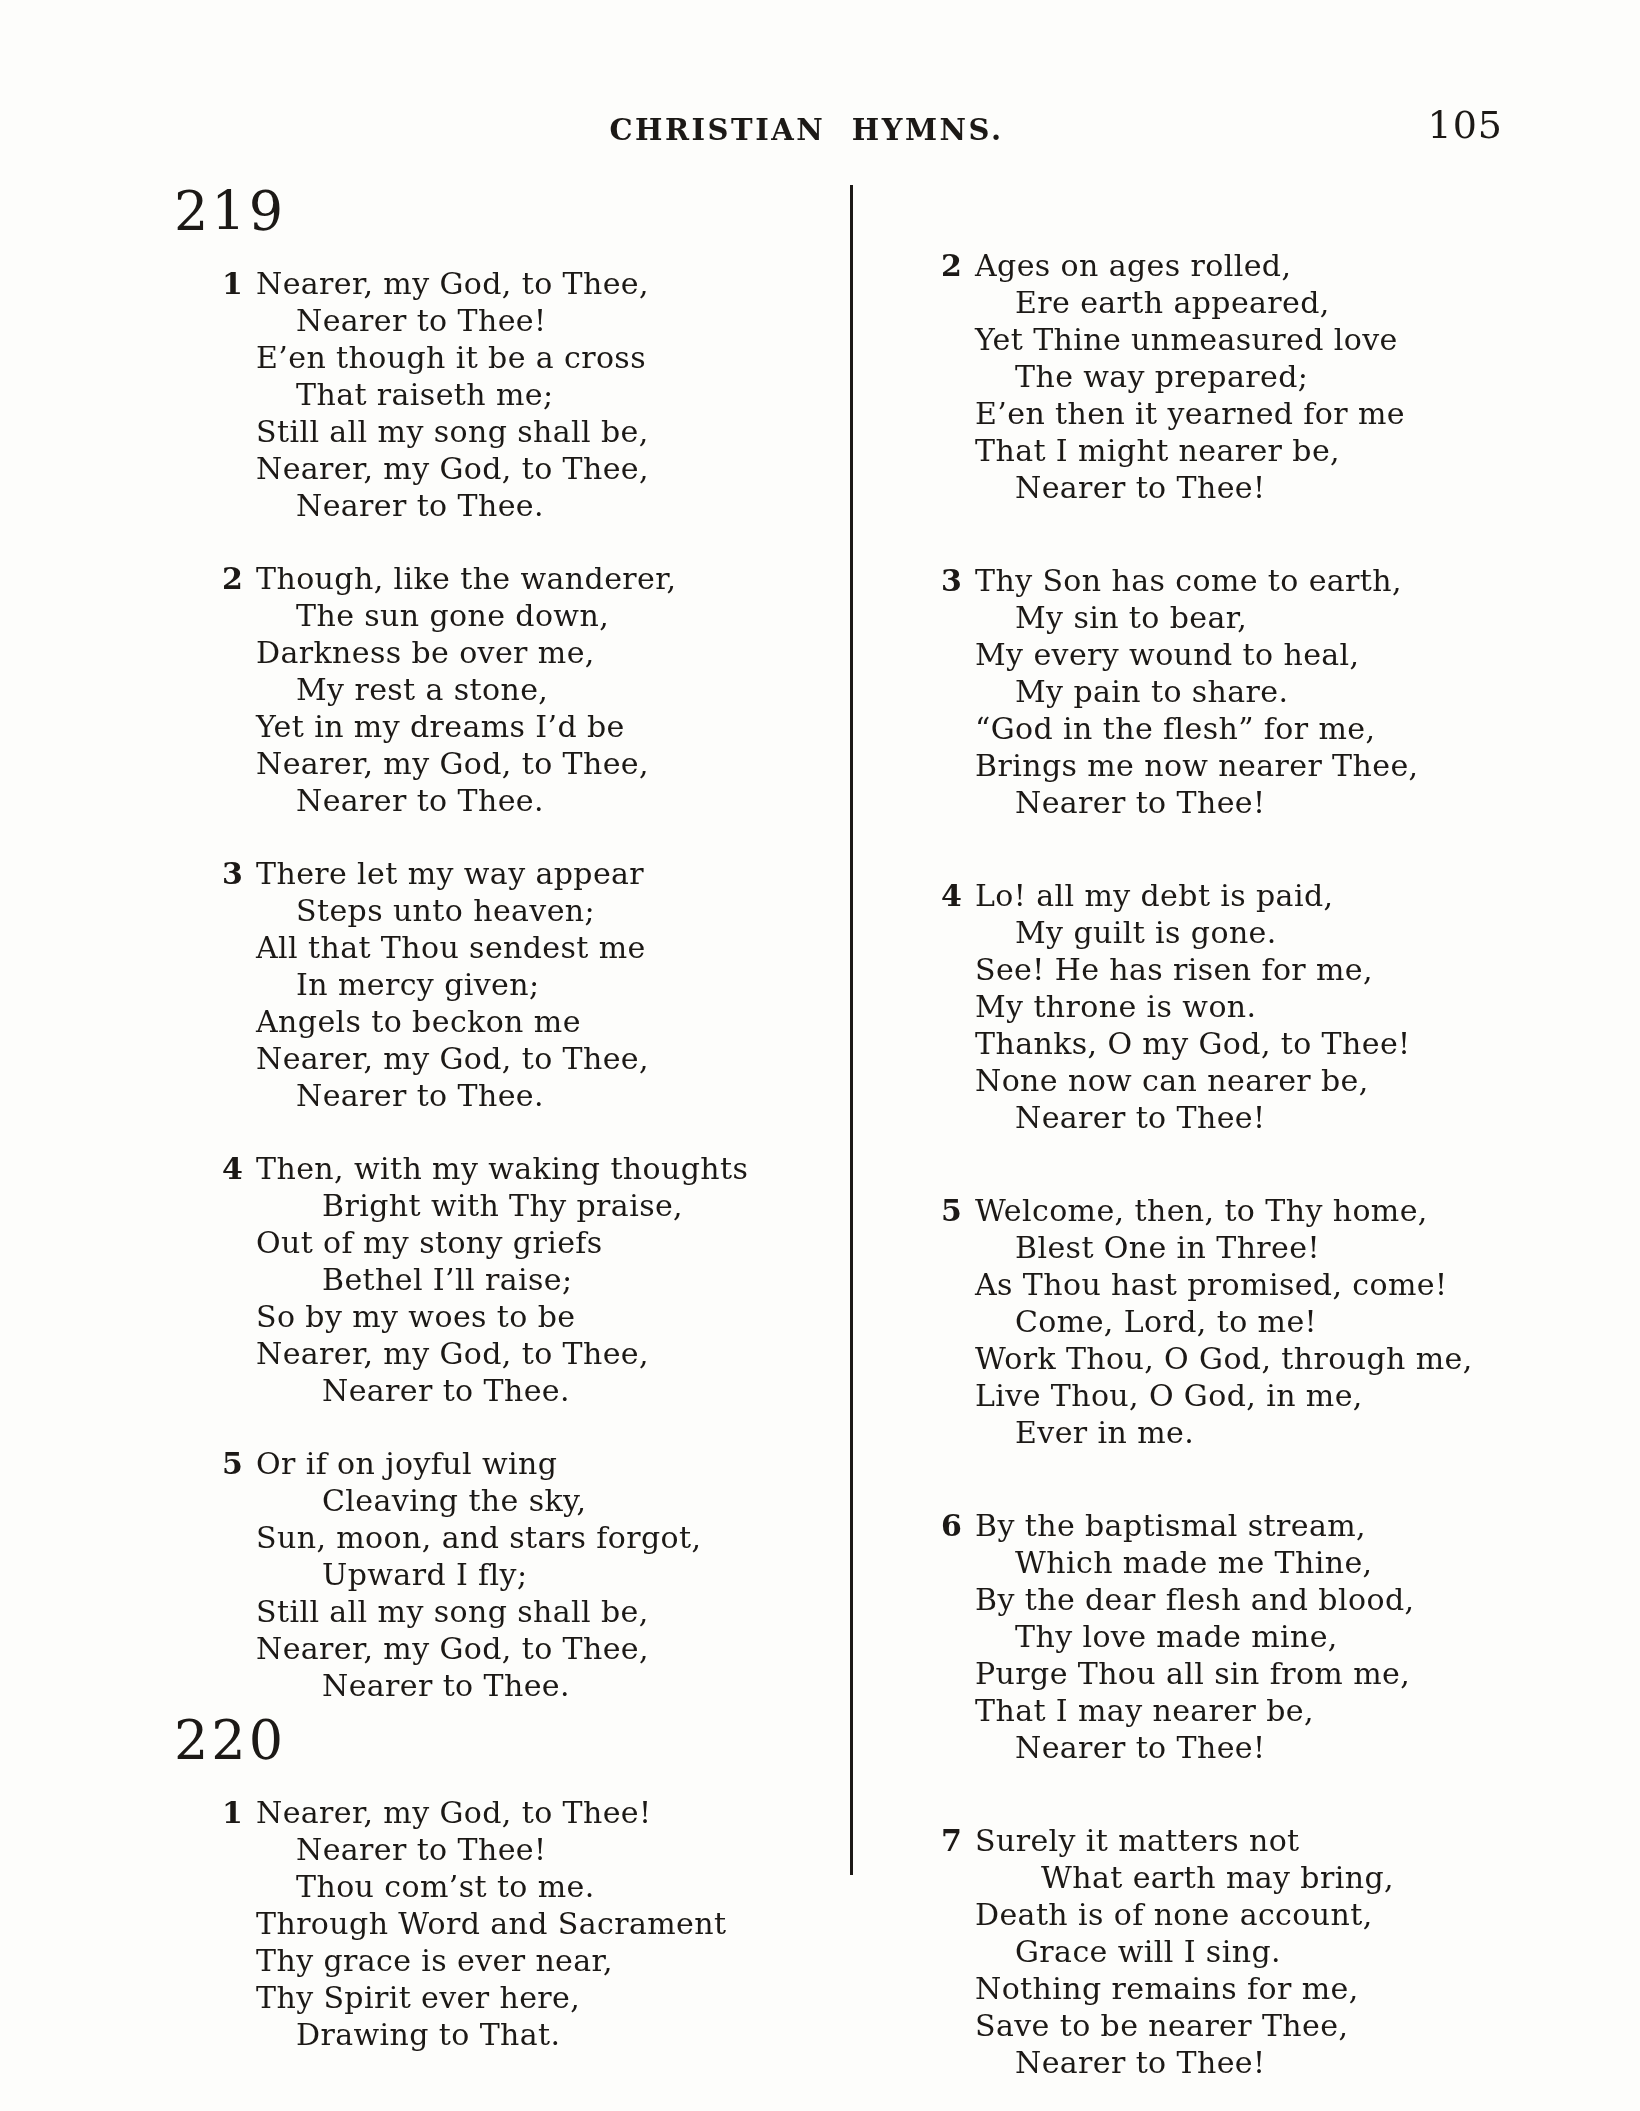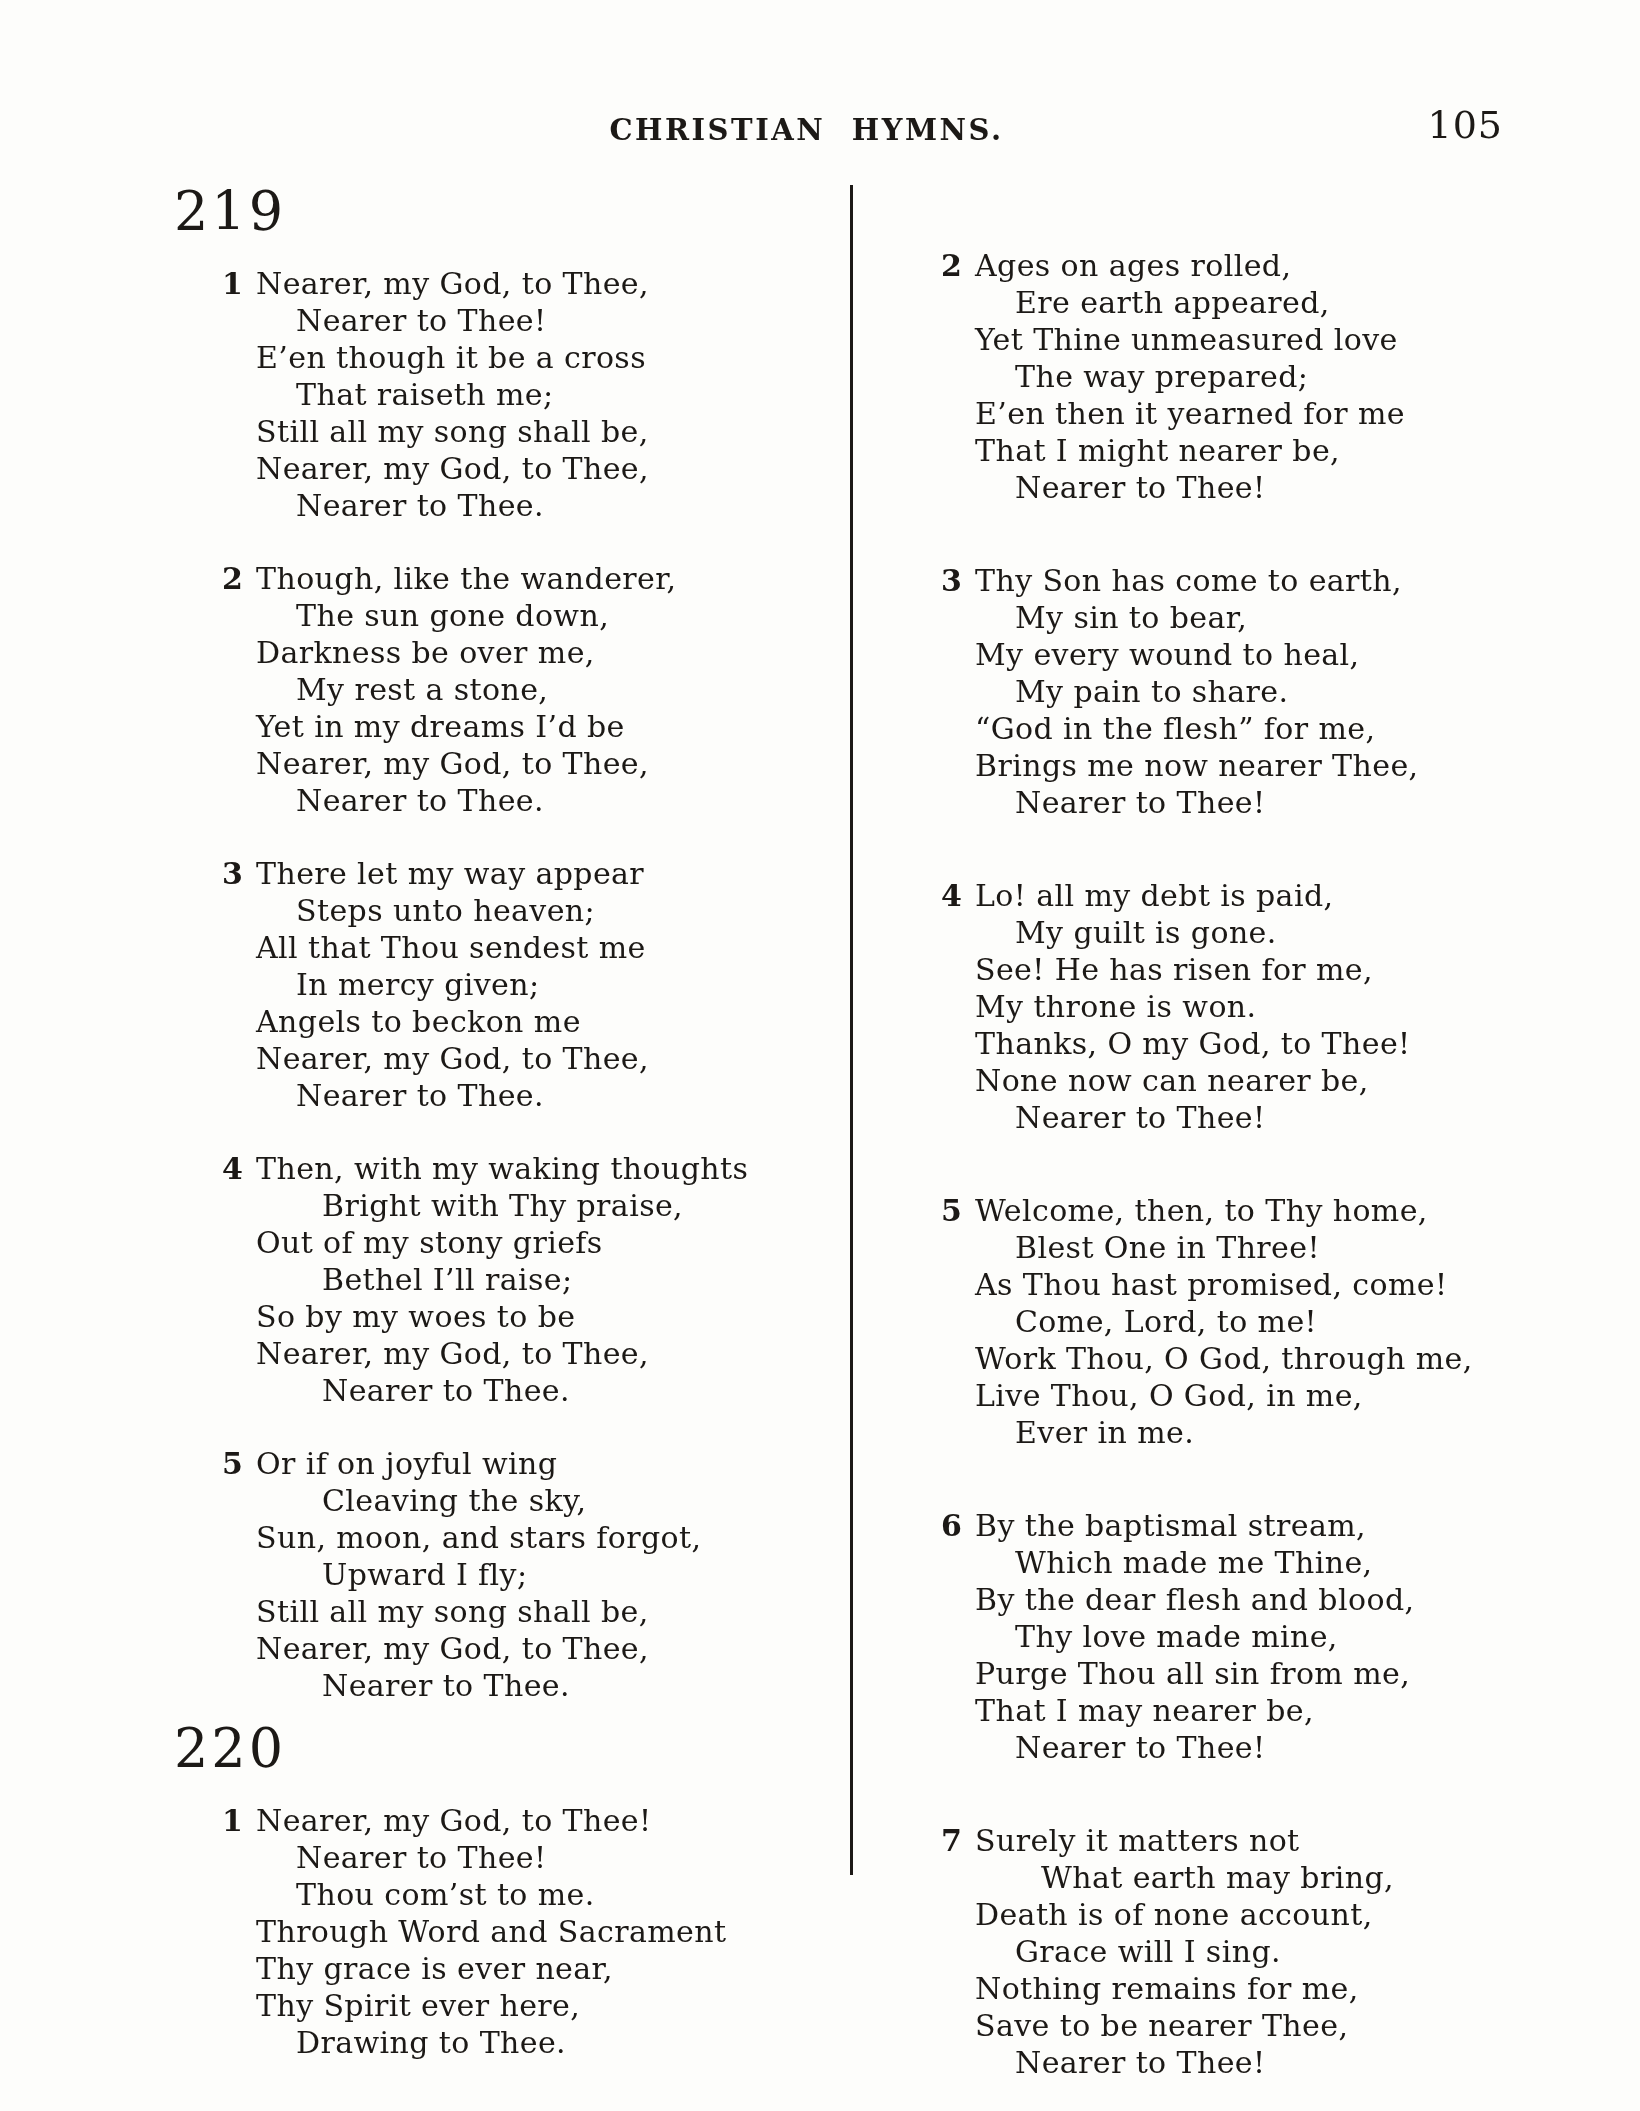--- a/index.html
+++ b/index.html
@@ -50,21 +50,21 @@
     padding-left:88px;
     padding-top:62px;
   }
   .hymn-number{
     font-size:54px;
     font-weight:normal;
     letter-spacing:3px;
     line-height:1;
     margin:0 0 26px 0;
   }
-  .hymn-number.second{ margin-top:18px; }
+  .hymn-number.second{ margin-top:10px; }
   .verse{
     display:flex;
     margin:0 0 36px 48px;
     font-size:30px;
     line-height:37px;
     letter-spacing:0.4px;
   }
   .col-right .verse{ margin-left:0; margin-bottom:56px; }
   .verse:last-child{ margin-bottom:0; }
   .verse-num{
@@ -155,21 +155,21 @@
       <div id="hymn220-verses">
           <div class="verse">
             <span class="verse-num">1</span>
             <div class="verse-lines">
               <div class="verse-line indent-0">Nearer, my God, to Thee!</div>
               <div class="verse-line indent-1">Nearer to Thee!</div>
               <div class="verse-line indent-1">Thou com’st to me.</div>
               <div class="verse-line indent-0">Through Word and Sacrament</div>
               <div class="verse-line indent-0">Thy grace is ever near,</div>
               <div class="verse-line indent-0">Thy Spirit ever here,</div>
-              <div class="verse-line indent-1">Drawing to Thee.</div>
+              <div class="verse-line indent-1">Drawing to That.</div>
             </div>
           </div>
         </div>
     </div>
 
     <div class="divider"></div>
 
     <div class="col-right">
       <div id="right-verses">
           <div class="verse">

